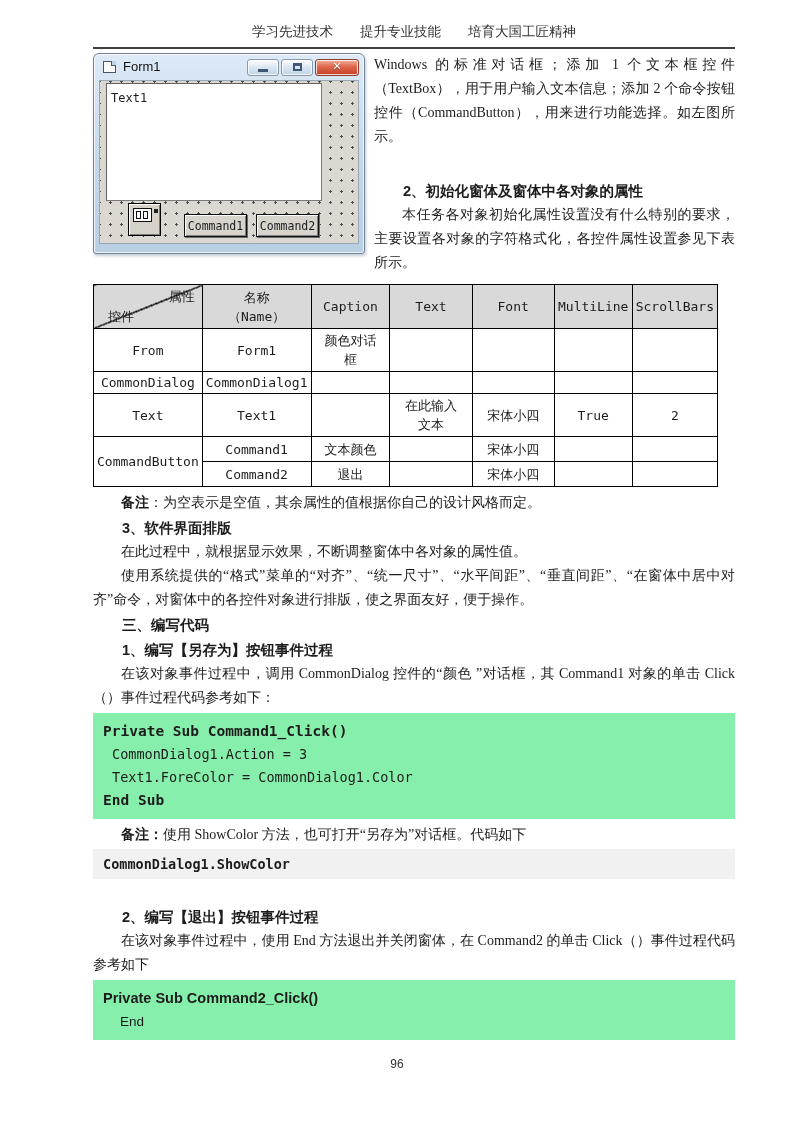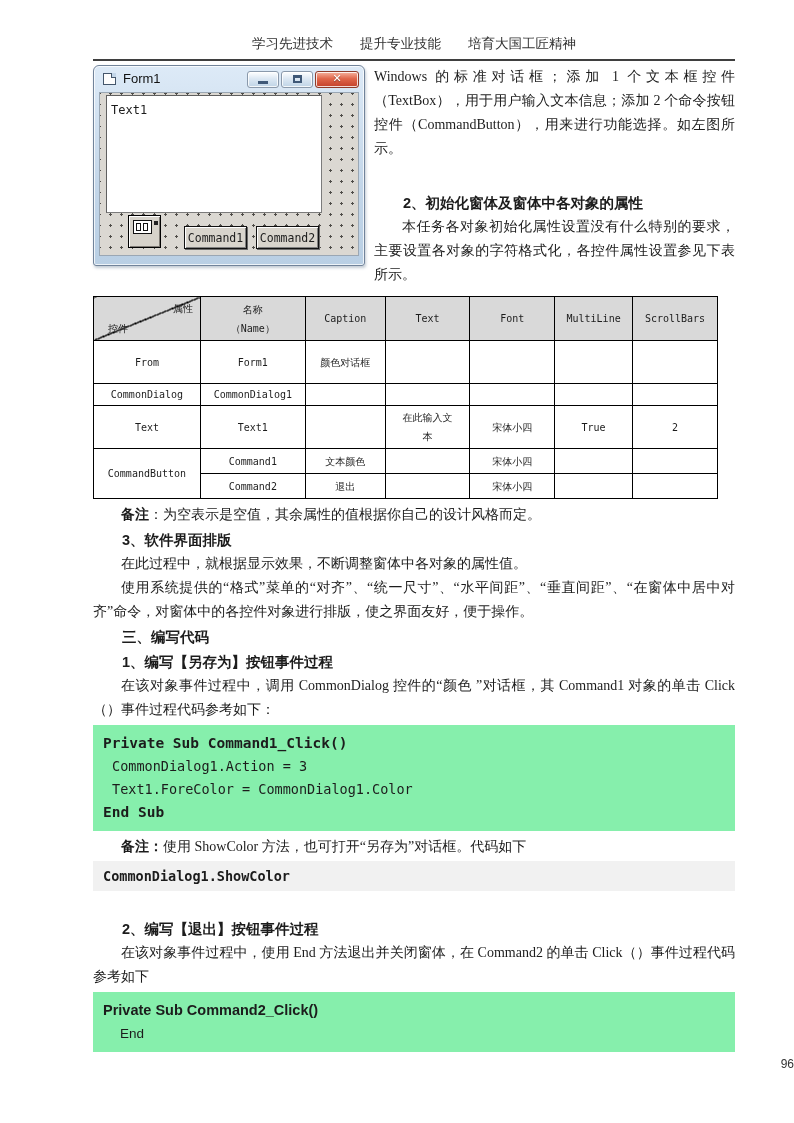--- a/index.html
+++ b/index.html
@@ -6,21 +6,21 @@
   html,body { background:#888; }
   .page {
     width:794px; height:1123px; background:#ffffff; position:relative;
     margin:0 auto; overflow:hidden;
     font-family:"Liberation Serif","DejaVu Serif",serif;
     color:#1c1c1c; font-size:14px; line-height:24px;
   }
   .content { position:absolute; left:93px; top:0; width:642px; }
 
   
-  .doc-header { text-align:center; padding-top:32px; font-size:13.5px; color:#333; }
+  .doc-header { text-align:center; padding-top:20px; font-size:13.5px; color:#333; }
   .header-rule { border-bottom:2px solid #3f3f3f; margin-top:3px; }
 
   .indent { text-indent:2em; }
   p.body-p { text-align:justify; }
 
   
   .figure-row { display:flex; margin-top:4px; }
   .right-col { flex:1; margin-left:9px; }
   .h-bold { font-family:"Liberation Sans","DejaVu Sans",sans-serif; font-weight:bold; font-size:14.5px; }
   .right-col .h-bold { margin-top:30px; }
@@ -67,21 +67,21 @@
   .cd-dot  { position:absolute; left:25px; top:5px; width:4px; height:4px; background:#222; }
   .vb-cmd { position:absolute; top:133px; width:63px; height:23px;
     background:#d8d4cc; border:1px solid #111;
     box-shadow:inset 1px 1px 0 #ffffff, inset -1px -1px 0 #808080, 1px 1px 0 #6a6a6a;
     display:flex; align-items:center; justify-content:center;
     font-family:"DejaVu Sans Mono","Liberation Mono",monospace; font-size:11.5px; }
   .vb-cmd.c1 { left:84px; } .vb-cmd.c2 { left:156px; }
 
   
   table.props { border-collapse:collapse; margin-top:9px; width:625px;
-    font-family:"DejaVu Sans Mono","Liberation Mono",monospace; font-size:10px; }
+    font-family:"DejaVu Sans Mono","Liberation Mono",monospace; font-size:13px; }
   table.props td, table.props th { border:1px solid #000; text-align:center; vertical-align:middle;
     font-weight:normal; padding:1px 3px; line-height:19px; }
   table.props tr.thead th { background:#d9d9d9; }
   table.props tr.thead { height:44px; }
   .corner { position:relative; width:107px;
     background:
       linear-gradient(to bottom right, rgba(0,0,0,0) calc(50% - 1px), #000 calc(50% - 1px), #000 calc(50% + 0.4px), rgba(0,0,0,0) calc(50% + 0.4px)) #d9d9d9 !important; }
   .corner-attr { position:absolute; top:2px; right:7px; }
   .corner-ctrl { position:absolute; bottom:2px; left:14px; }
   .two-line span { display:block; }
@@ -95,21 +95,21 @@
   .code-block { background:#86efac; margin-top:3px; padding:7px 10px;
     font-family:"DejaVu Sans Mono","Liberation Mono",monospace; font-size:13.5px; line-height:23px; }
   .code-bold { font-weight:bold; font-size:14.5px; }
   .code-ind { padding-left:9px; }
   .code-line-solo { background:#f1f1f1; margin-top:2px; padding:3px 10px;
     font-family:"DejaVu Sans Mono","Liberation Mono",monospace; font-weight:bold; font-size:13.5px; }
   .code-block.sans { font-family:"Liberation Sans","DejaVu Sans",sans-serif; }
   .code-block.sans .code-ind { padding-left:17px; }
   .gap-lg { margin-top:26px; }
 
-  .page-number { position:absolute; left:0; width:794px; text-align:right; top:1052px;
+  .page-number { position:absolute; left:0; width:794px; text-align:center; top:1052px;
     font-family:"Liberation Sans",sans-serif; font-size:12px; color:#333; }
 </style>
 </head>
 <body>
 
 <div class="page">
   <div class="content">
 
     <div class="doc-header">学习先进技术　　提升专业技能　　培育大国工匠精神</div>
     <div class="header-rule"></div>

